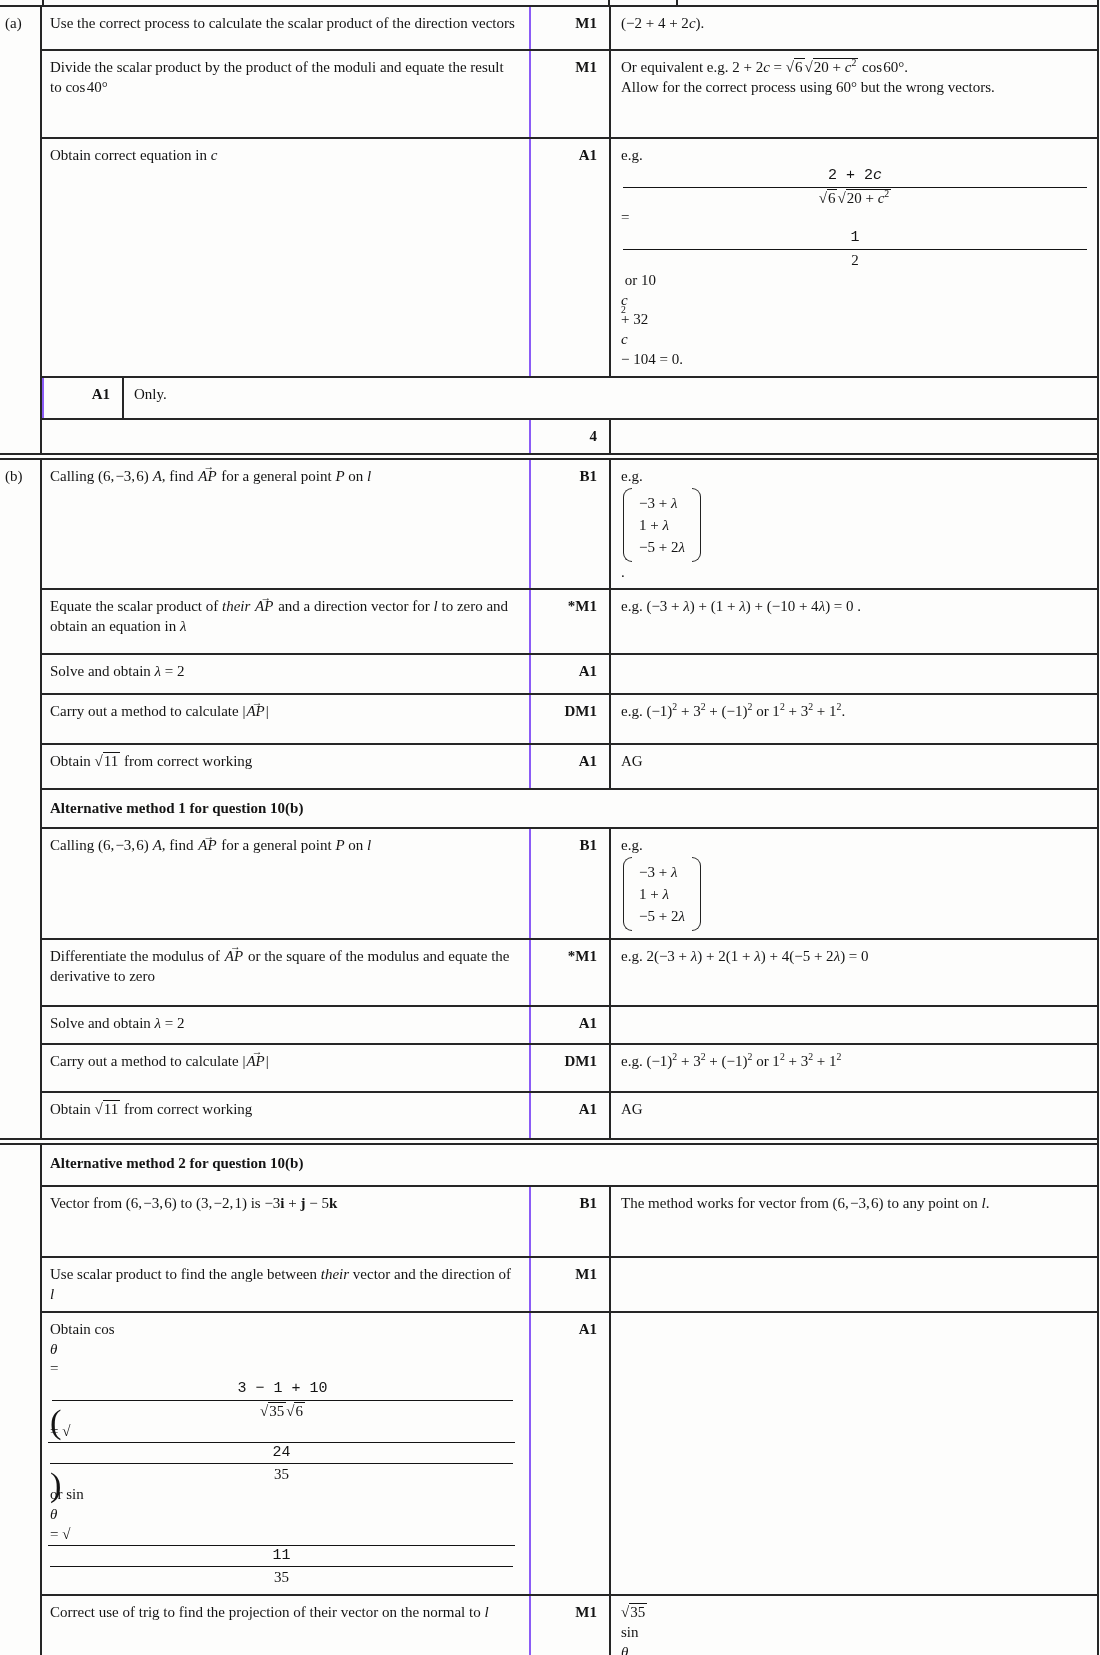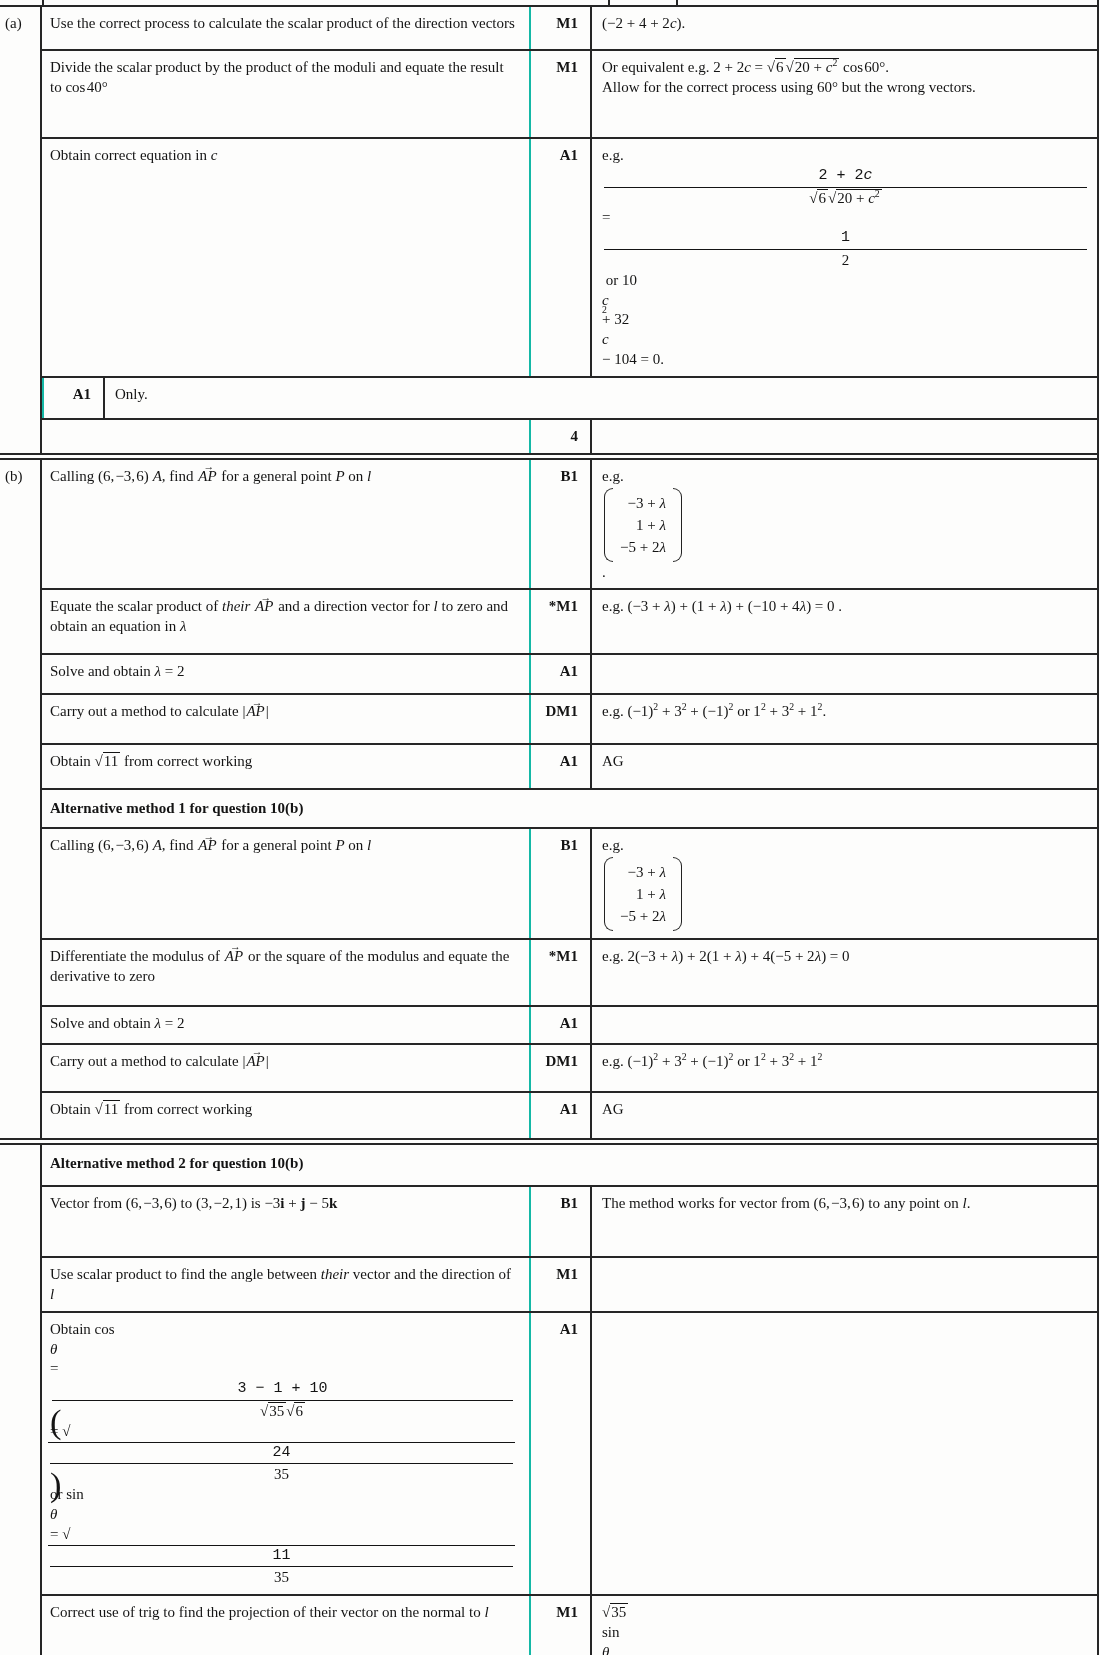--- a/index.html
+++ b/index.html
@@ -14,39 +14,39 @@
   .stub i{position:absolute;top:0;bottom:0;width:2px;background:#262626;display:block;}
   .hline{height:2px;background:#262626;}
   .dsep{height:3px;border-top:2px solid #262626;border-bottom:2px solid #262626;}
   
   .part{display:flex;align-items:stretch;}
   .plab{width:42px;box-sizing:border-box;border-right:2px solid #262626;padding:7px 0 0 5px;flex:none;}
   .prows{flex:1;min-width:0;display:flex;flex-direction:column;}
   .prows > div:not(:first-child){border-top:2px solid #262626;}
   .row{display:flex;align-items:stretch;box-sizing:border-box;}
   .cd{width:487px;box-sizing:border-box;padding:7px 14px 6px 8px;flex:none;}
-  .cm{width:61px;box-sizing:border-box;border-left:2px solid #14b8a6;flex:none;
+  .cm{width:80px;box-sizing:border-box;border-left:2px solid #8b5cf6;flex:none;
       font-weight:bold;text-align:right;padding:7px 12px 0 0;}
   .ca{flex:1;min-width:0;box-sizing:border-box;border-left:2px solid #262626;padding:7px 8px 6px 10px;}
   .band{box-sizing:border-box;font-weight:bold;padding:9px 10px 6px 8px;}
   .mid{display:grid;align-content:center;}
   
   sup{font-size:0.65em;line-height:0;}
   i{font-style:italic;}
   .sq{white-space:nowrap;}
   .sq .ov{border-top:1.4px solid #141414;padding:0 2px 0 1px;}
   .fr{display:inline-block;vertical-align:middle;text-align:center;padding:0 2px;}
   .fr .n{display:block;border-bottom:1.4px solid #141414;padding:0 4px 1px;font-family:Liberation Mono, monospace;}
   .fr .d{display:block;padding:1px 4px 0;}
   .fr.ovt{border-top:1.4px solid #141414;margin-left:-2px;}
   .vec{display:inline-block;position:relative;font-style:italic;margin:0 1px;}
   .vec::after{content:"\2192";position:absolute;left:0;right:-3px;top:-0.72em;
       font-size:0.72em;text-align:center;font-style:normal;}
   .cv{display:inline-flex;align-items:center;vertical-align:middle;margin:1px 2px;}
-  .cv .m{text-align:right;line-height:22px;padding:4px 7px;}
+  .cv .m{text-align:left;line-height:22px;padding:4px 7px;}
   .cv .lp{width:8px;align-self:stretch;border:1.8px solid #222;border-right:none;border-radius:11px 0 0 11px;}
   .cv .rp{width:8px;align-self:stretch;border:1.8px solid #222;border-left:none;border-radius:0 11px 11px 0;}
   .bp{font-size:2.3em;font-weight:300;vertical-align:middle;line-height:0;position:relative;top:-1px;}
 </style>
 </head>
 <body>
 
 <div class="sheet">
   <div class="tbl">
 

